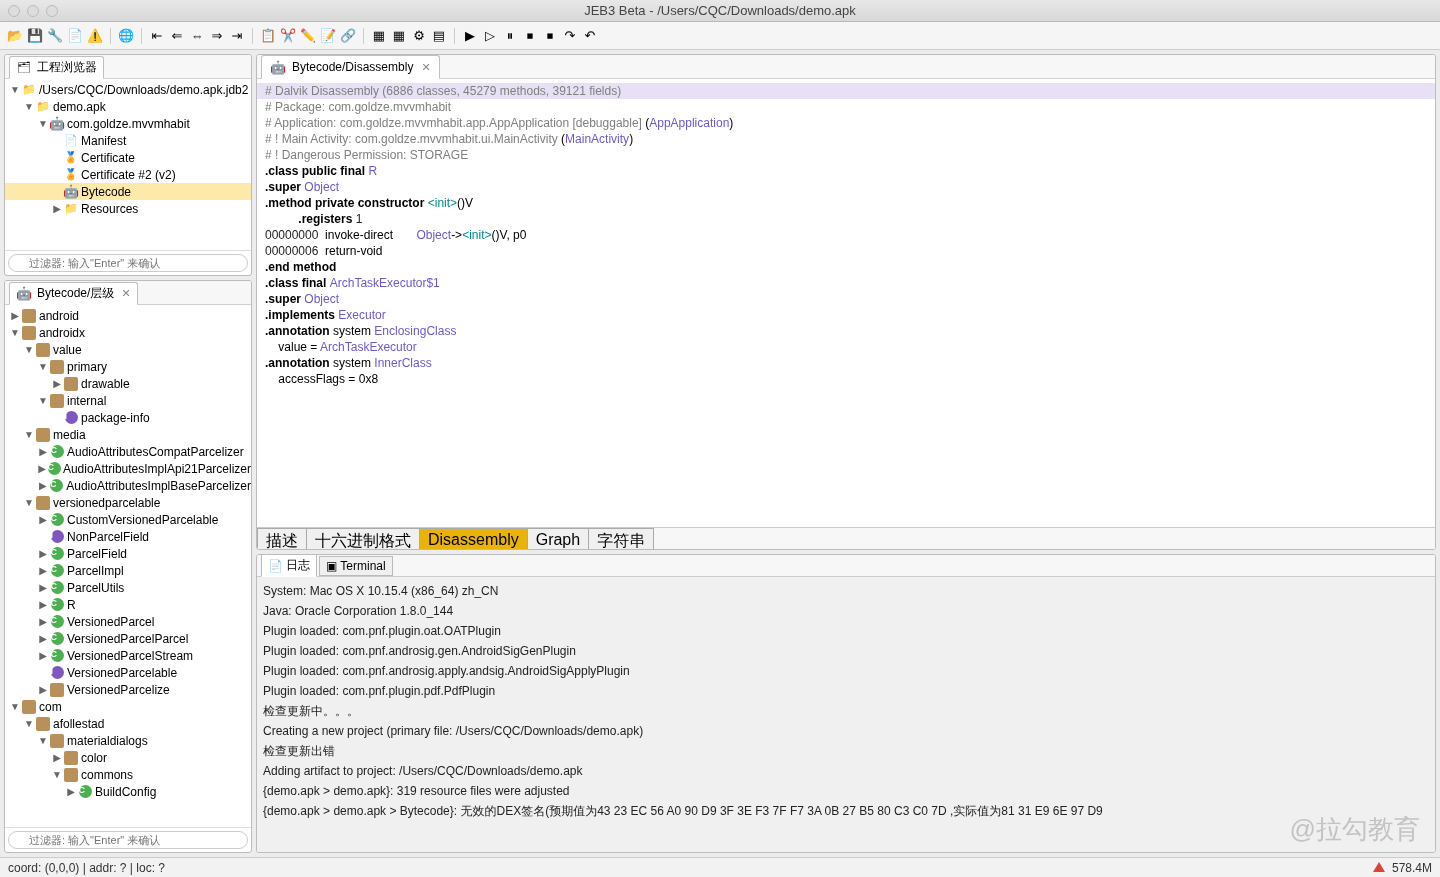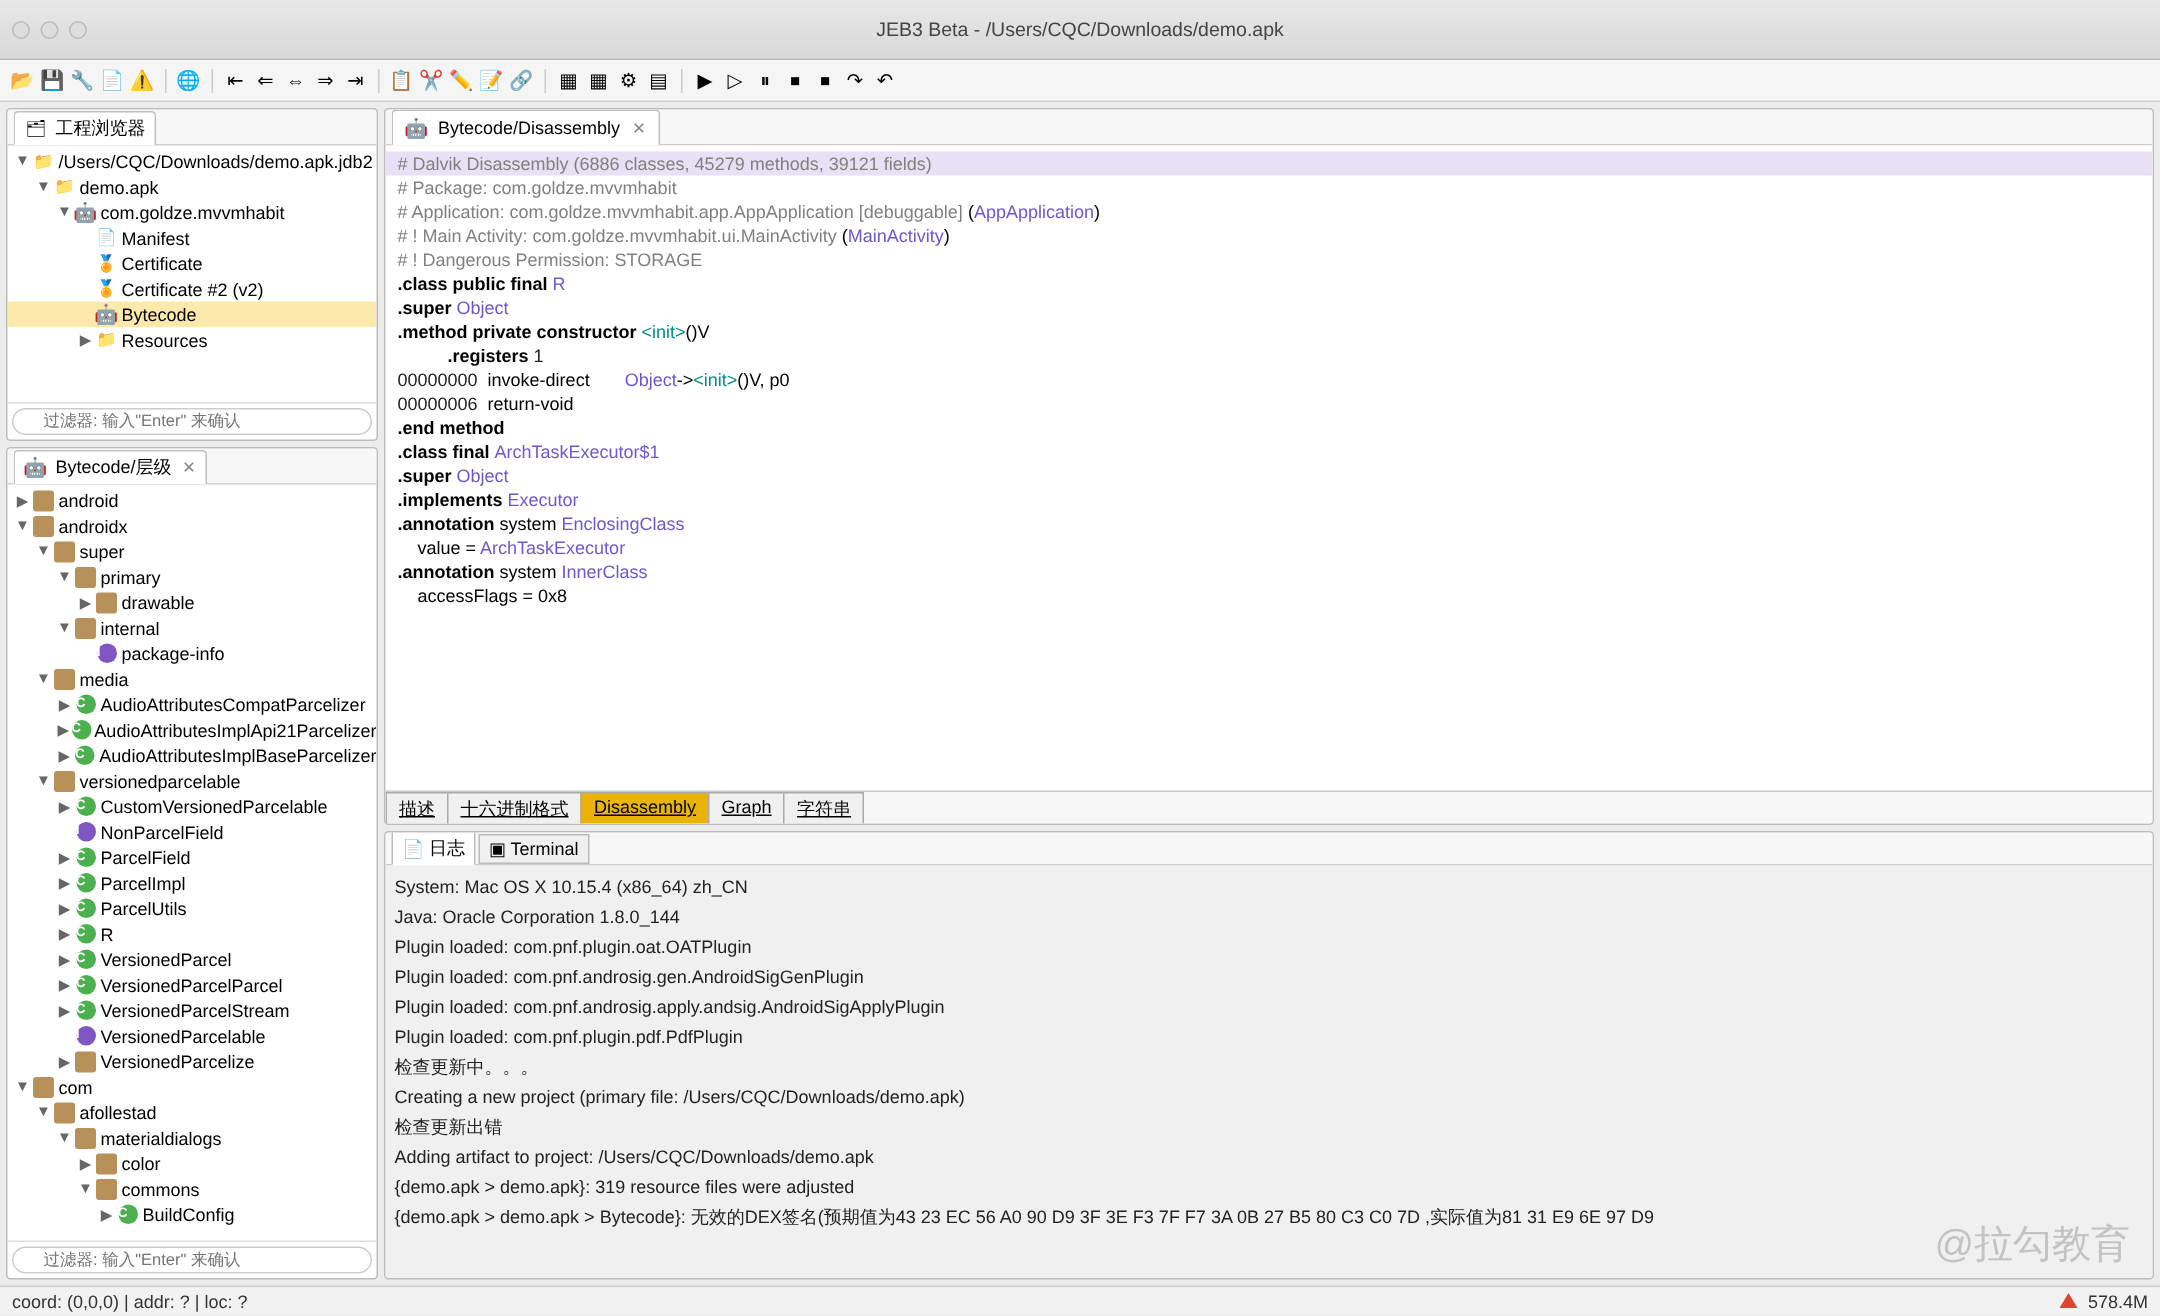--- a/index.html
+++ b/index.html
@@ -1,17 +1,17 @@
 <!DOCTYPE html>
 <html><head>
 <meta charset="utf-8">
 <style>
 * { margin:0; padding:0; box-sizing:border-box; font-family:-apple-system,"Helvetica Neue",Arial,sans-serif; font-size:12px; }
 body { background:#ececec; width:1440px; height:877px; overflow:hidden; display:flex; flex-direction:column; }
-.titlebar { height:40px; background:linear-gradient(#e8e8e8,#d8d8d8); display:flex; align-items:center; padding:0 8px; position:relative; border-bottom:1px solid #b8b8b8; }
+.titlebar { height:22px; background:linear-gradient(#e8e8e8,#d8d8d8); display:flex; align-items:center; padding:0 8px; position:relative; border-bottom:1px solid #b8b8b8; }
 .traffic { display:flex; gap:7px; }
 .dot { width:12px; height:12px; border-radius:50%; background:#ddd; border:1px solid #bbb; }
 .titlebar-title { position:absolute; left:0; right:0; text-align:center; color:#444; font-size:13px; }
 .toolbar { height:28px; background:#f5f5f5; border-bottom:1px solid #cfcfcf; display:flex; align-items:center; padding:0 6px; gap:2px; }
 .tb-btn { width:18px; height:18px; display:flex; align-items:center; justify-content:center; font-size:13px; cursor:pointer; border-radius:2px; }
 .tb-sep { width:1px; height:16px; background:#ccc; margin:0 4px; }
 .main { flex:1; display:flex; gap:4px; padding:4px; min-height:0; }
 .left-col { width:248px; display:flex; flex-direction:column; gap:4px; }
 .panel { background:#fff; border:1px solid #bcbcbc; border-radius:3px; display:flex; flex-direction:column; overflow:hidden; }
 .panel-tabs { height:24px; display:flex; align-items:center; background:#f7f7f7; border-bottom:1px solid #d0d0d0; padding-left:4px; gap:4px; }
@@ -36,21 +36,21 @@
 .close-x { color:#888; cursor:pointer; font-size:11px; margin-left:4px; }
 .code-area { flex:1; overflow:auto; background:#fff; padding:4px 0; font-family:"Menlo","Monaco",monospace; font-size:13px; line-height:16px; }
 .code-line { white-space:pre; padding:0 8px; }
 .code-line.hl { background:#e8e0f5; }
 .c-cmt { color:#808080; }
 .c-kw { color:#000000; font-weight:bold; }
 .c-type { color:#6a5acd; }
 .c-dir { color:#008b8b; }
 .c-num { color:#222; }
 .bottom-tabs { height:22px; display:flex; border-top:1px solid #ccc; background:#f7f7f7; }
-.btab { padding:2px 8px; border:1px solid #aaa; border-bottom:none; font-size:12px; background:#f0f0f0; margin-right:-1px; cursor:pointer;text-decoration:underline; }
+.btab { padding:2px 8px; border:1px solid #aaa; border-bottom:none; font-size:16px; background:#f0f0f0; margin-right:-1px; cursor:pointer; }
 .btab.active { background:#eab308; }
 .console-panel { height:299px; }
 .console-tabs { height:22px; display:flex; align-items:center; border-bottom:1px solid #ccc; background:#f7f7f7; padding-left:4px; gap:2px; }
 .ctab { display:flex; align-items:center; gap:3px; padding:2px 6px; border:1px solid #bbb; font-size:12px; background:#f0f0f0; cursor:pointer; }
 .ctab.active { background:#fff; border-bottom-color:#fff; }
 .console-body { flex:1; overflow:auto; background:#f0f0f0; font-family:"Menlo","Monaco",monospace; font-size:13px; line-height:20px; padding:4px 6px; color:#222; }
 .status { height:20px; background:#f2f2f2; border-top:1px solid #ccc; display:flex; align-items:center; padding:0 8px; font-size:11px; color:#333; justify-content:space-between; }
 .watermark { position:absolute; right:20px; bottom:30px; color:rgba(150,150,150,.5); font-size:26px; font-weight:300; pointer-events:none; }
 .tri-red { width:0; height:0; border-left:6px solid transparent; border-right:6px solid transparent; border-bottom:10px solid #d43; display:inline-block; margin-right:4px; }
 </style>
@@ -179,21 +179,21 @@
             <span class="ic">
               <span class="ic-pkg"></span>
             </span>
             <span>androidx</span>
           </div>
           <div class="tree-row" style="padding-left: 18px;">
             <span class="tw">▼</span>
             <span class="ic">
               <span class="ic-pkg"></span>
             </span>
-            <span>super</span>
+            <span>value</span>
           </div>
           <div class="tree-row" style="padding-left: 32px;">
             <span class="tw">▼</span>
             <span class="ic">
               <span class="ic-pkg"></span>
             </span>
             <span>primary</span>
           </div>
           <div class="tree-row" style="padding-left: 46px;">
             <span class="tw">▶</span>

